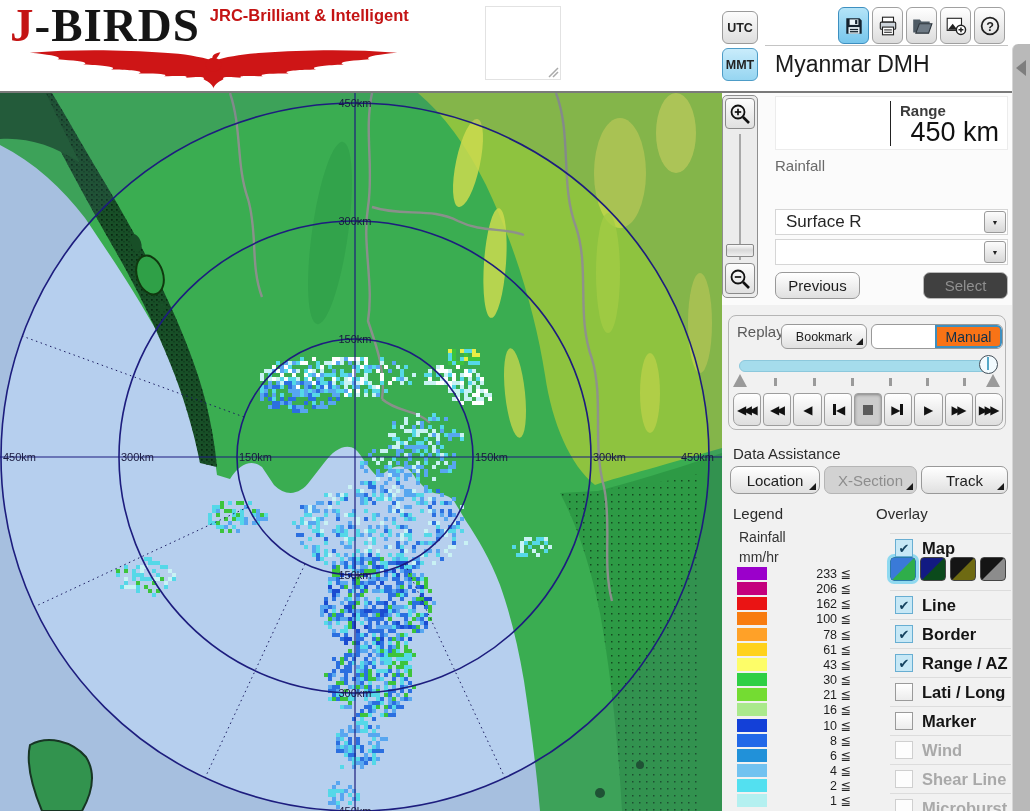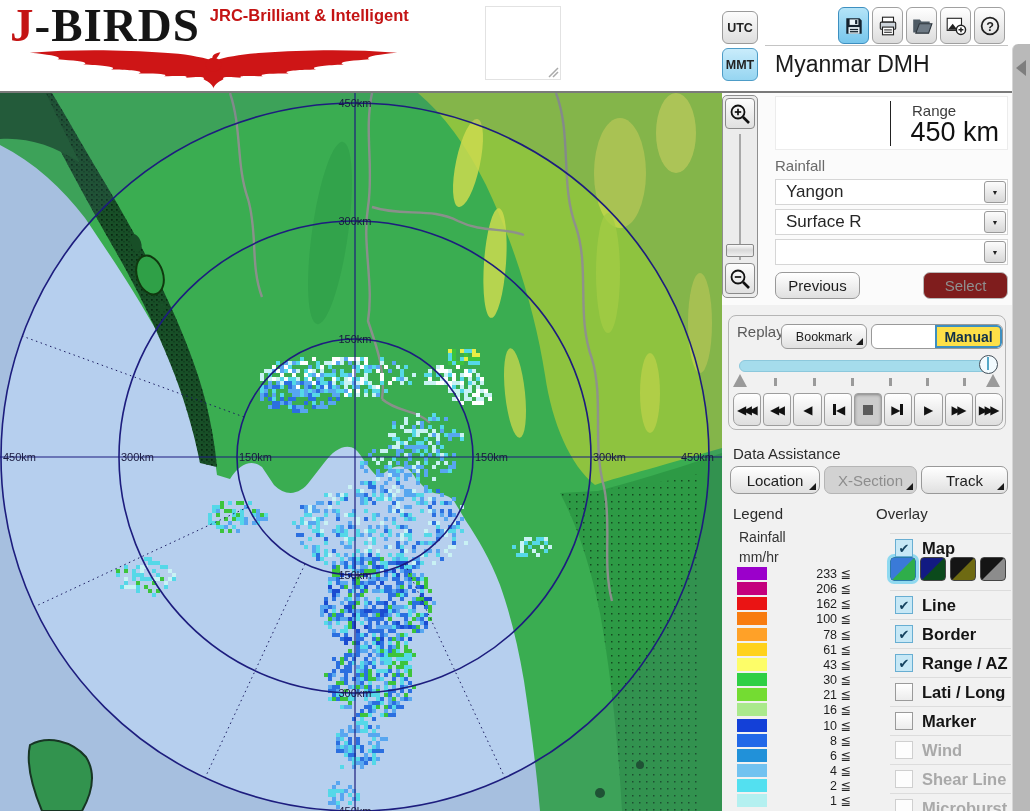--- a/index.html
+++ b/index.html
@@ -48,41 +48,41 @@
   #zin{top:2px;} #zout{top:167px;}
   #ztrack{position:absolute;left:16px;top:38px;width:2px;height:126px;background:#a8a8a8;}
   #zhandle{position:absolute;left:3px;top:148px;width:28px;height:13px;border:1px solid #8a8a8a;border-radius:2px;
            background:linear-gradient(#fafafa,#d8d8d8 45%,#efefef);cursor:grab;}
 
   
   #panel{position:absolute;left:722px;top:93px;width:290px;height:718px;background:#f1f1f1;}
   #topsec{position:absolute;left:0;top:0;width:290px;height:212px;background:#fbfbfb;}
   #rangebox{position:absolute;left:53px;top:3px;width:233px;height:54px;background:#fff;border:1px solid #ececec;}
   #rangebox .vline{position:absolute;left:114px;top:4px;width:1px;height:45px;background:#222;}
-  #rangebox .rlabel{position:absolute;left:136px;top:5px;font-size:15px;color:#3c3c3c;}
+  #rangebox .rlabel{position:absolute;left:124px;top:5px;font-size:15px;color:#3c3c3c;font-weight:bold;}
   #rangebox .rval{position:absolute;right:8px;top:20px;font-size:27px;color:#111;}
   #sel-label{position:absolute;left:53px;top:64px;font-size:15px;color:#6a6a6a;}
   .dd{position:absolute;left:53px;width:233px;height:26px;background:#fff;border:1px solid #d6d6d6;}
   .dd .val{position:absolute;left:10px;top:2px;font-size:17px;color:#262626;}
   .dd .arrow{position:absolute;right:1px;top:1px;width:22px;height:22px;border:1px solid #9a9a9a;border-radius:3px;
              background:linear-gradient(#fcfcfc,#d8d8d8);font-size:7px;color:#222;display:flex;align-items:center;justify-content:center;cursor:pointer;}
   #dd1{top:86px;} #dd2{top:116px;} #dd3{top:146px;}
   .pushbtn{position:absolute;height:27px;border:1px solid #999;border-radius:7px;background:linear-gradient(#ffffff,#e0e0e0);
            font-size:15px;color:#1c1c1c;display:flex;align-items:center;justify-content:center;cursor:pointer;}
   #btn-previous{left:53px;top:179px;width:85px;}
-  #btn-select{left:201px;top:179px;width:85px;background:#7f1d1d;color:#8f8f8f;border-color:#b9b9b9;}
+  #btn-select{left:201px;top:179px;width:85px;background:#404040;color:#8f8f8f;border-color:#b9b9b9;}
 
   
   #replay{position:absolute;left:6px;top:222px;width:278px;height:115px;border:1px solid #b5b5b5;border-radius:8px;}
   #replay .glabel{position:absolute;left:8px;top:7px;font-size:15px;color:#5a5a5a;}
   #btn-bookmark{position:absolute;left:52px;top:8px;width:86px;height:25px;font-size:12.5px;border-radius:6px;}
   .fold::after{content:"";position:absolute;right:3px;bottom:3px;width:0;height:0;border-left:7px solid transparent;border-bottom:7px solid #1b1b1b;}
   #automan{position:absolute;left:142px;top:8px;width:132px;height:25px;border:1px solid #999;border-radius:6px;display:flex;overflow:hidden;background:#fff;}
   #btn-auto{flex:1;display:flex;align-items:center;justify-content:center;font-size:14px;color:#1c1c1c;background:linear-gradient(#fff,#e6e6e6);cursor:pointer;margin-top:44px;}
-  #btn-manual{flex:1;display:flex;align-items:center;justify-content:center;font-size:14px;color:#10304a;background:#fde047;border:2px solid #3d8fc0;border-radius:0 5px 5px 0;cursor:pointer;font-weight:bold;}
+  #btn-manual{flex:1;display:flex;align-items:center;justify-content:center;font-size:14px;color:#10304a;background:#f97316;border:2px solid #3d8fc0;border-radius:0 5px 5px 0;cursor:pointer;}
   #rtrack{position:absolute;left:10px;top:44px;width:258px;height:12px;background:#a5dcec;border:1px solid #8cc8dc;border-radius:6px;cursor:pointer;}
   #rhandle{position:absolute;left:250px;top:39px;width:19px;height:19px;border:1.5px solid #44505a;border-radius:50%;background:#f2fbff;cursor:grab;}
   #rhandle::after{content:"";position:absolute;left:7px;top:1px;width:2px;height:13px;background:#55a8c8;}
   .rtick{position:absolute;top:62px;width:3px;height:8px;background:#9a9a9a;}
   .rtri{position:absolute;top:58px;width:0;height:0;border-left:7px solid transparent;border-right:7px solid transparent;border-bottom:13px solid #9a9a9a;}
   #rtri-l{left:4px;} #rtri-r{left:257px;}
   #playrow{position:absolute;left:4px;top:77px;width:270px;height:33px;display:flex;gap:2px;}
   .pb{flex:1;border:1px solid #9d9d9d;border-radius:4px;background:linear-gradient(#ffffff,#dedede);
       display:flex;align-items:center;justify-content:center;padding:0;cursor:pointer;}
   .pb:first-child{border-radius:7px 4px 4px 7px;} .pb:last-child{border-radius:4px 7px 7px 4px;}
@@ -2640,24 +2640,20 @@
   <div id="panel">
     <div id="topsec"></div>
 
     <div id="rangebox">
       <div class="vline"></div>
       <div class="rlabel">Range</div>
       <div class="rval">450 km</div>
     </div>
 
     <div id="sel-label">Rainfall</div>
-    <div class="dd" id="dd1">
-      <div class="val">Yangon</div>
-      <div class="arrow">▼</div>
-    </div>
     <div class="dd" id="dd2">
       <div class="val">Surface R</div>
       <div class="arrow">▼</div>
     </div>
     <div class="dd" id="dd3">
       <div class="val"></div>
       <div class="arrow">▼</div>
     </div>
     <button class="pushbtn" id="btn-previous">Previous</button>
     <button class="pushbtn" id="btn-select">Select</button>

